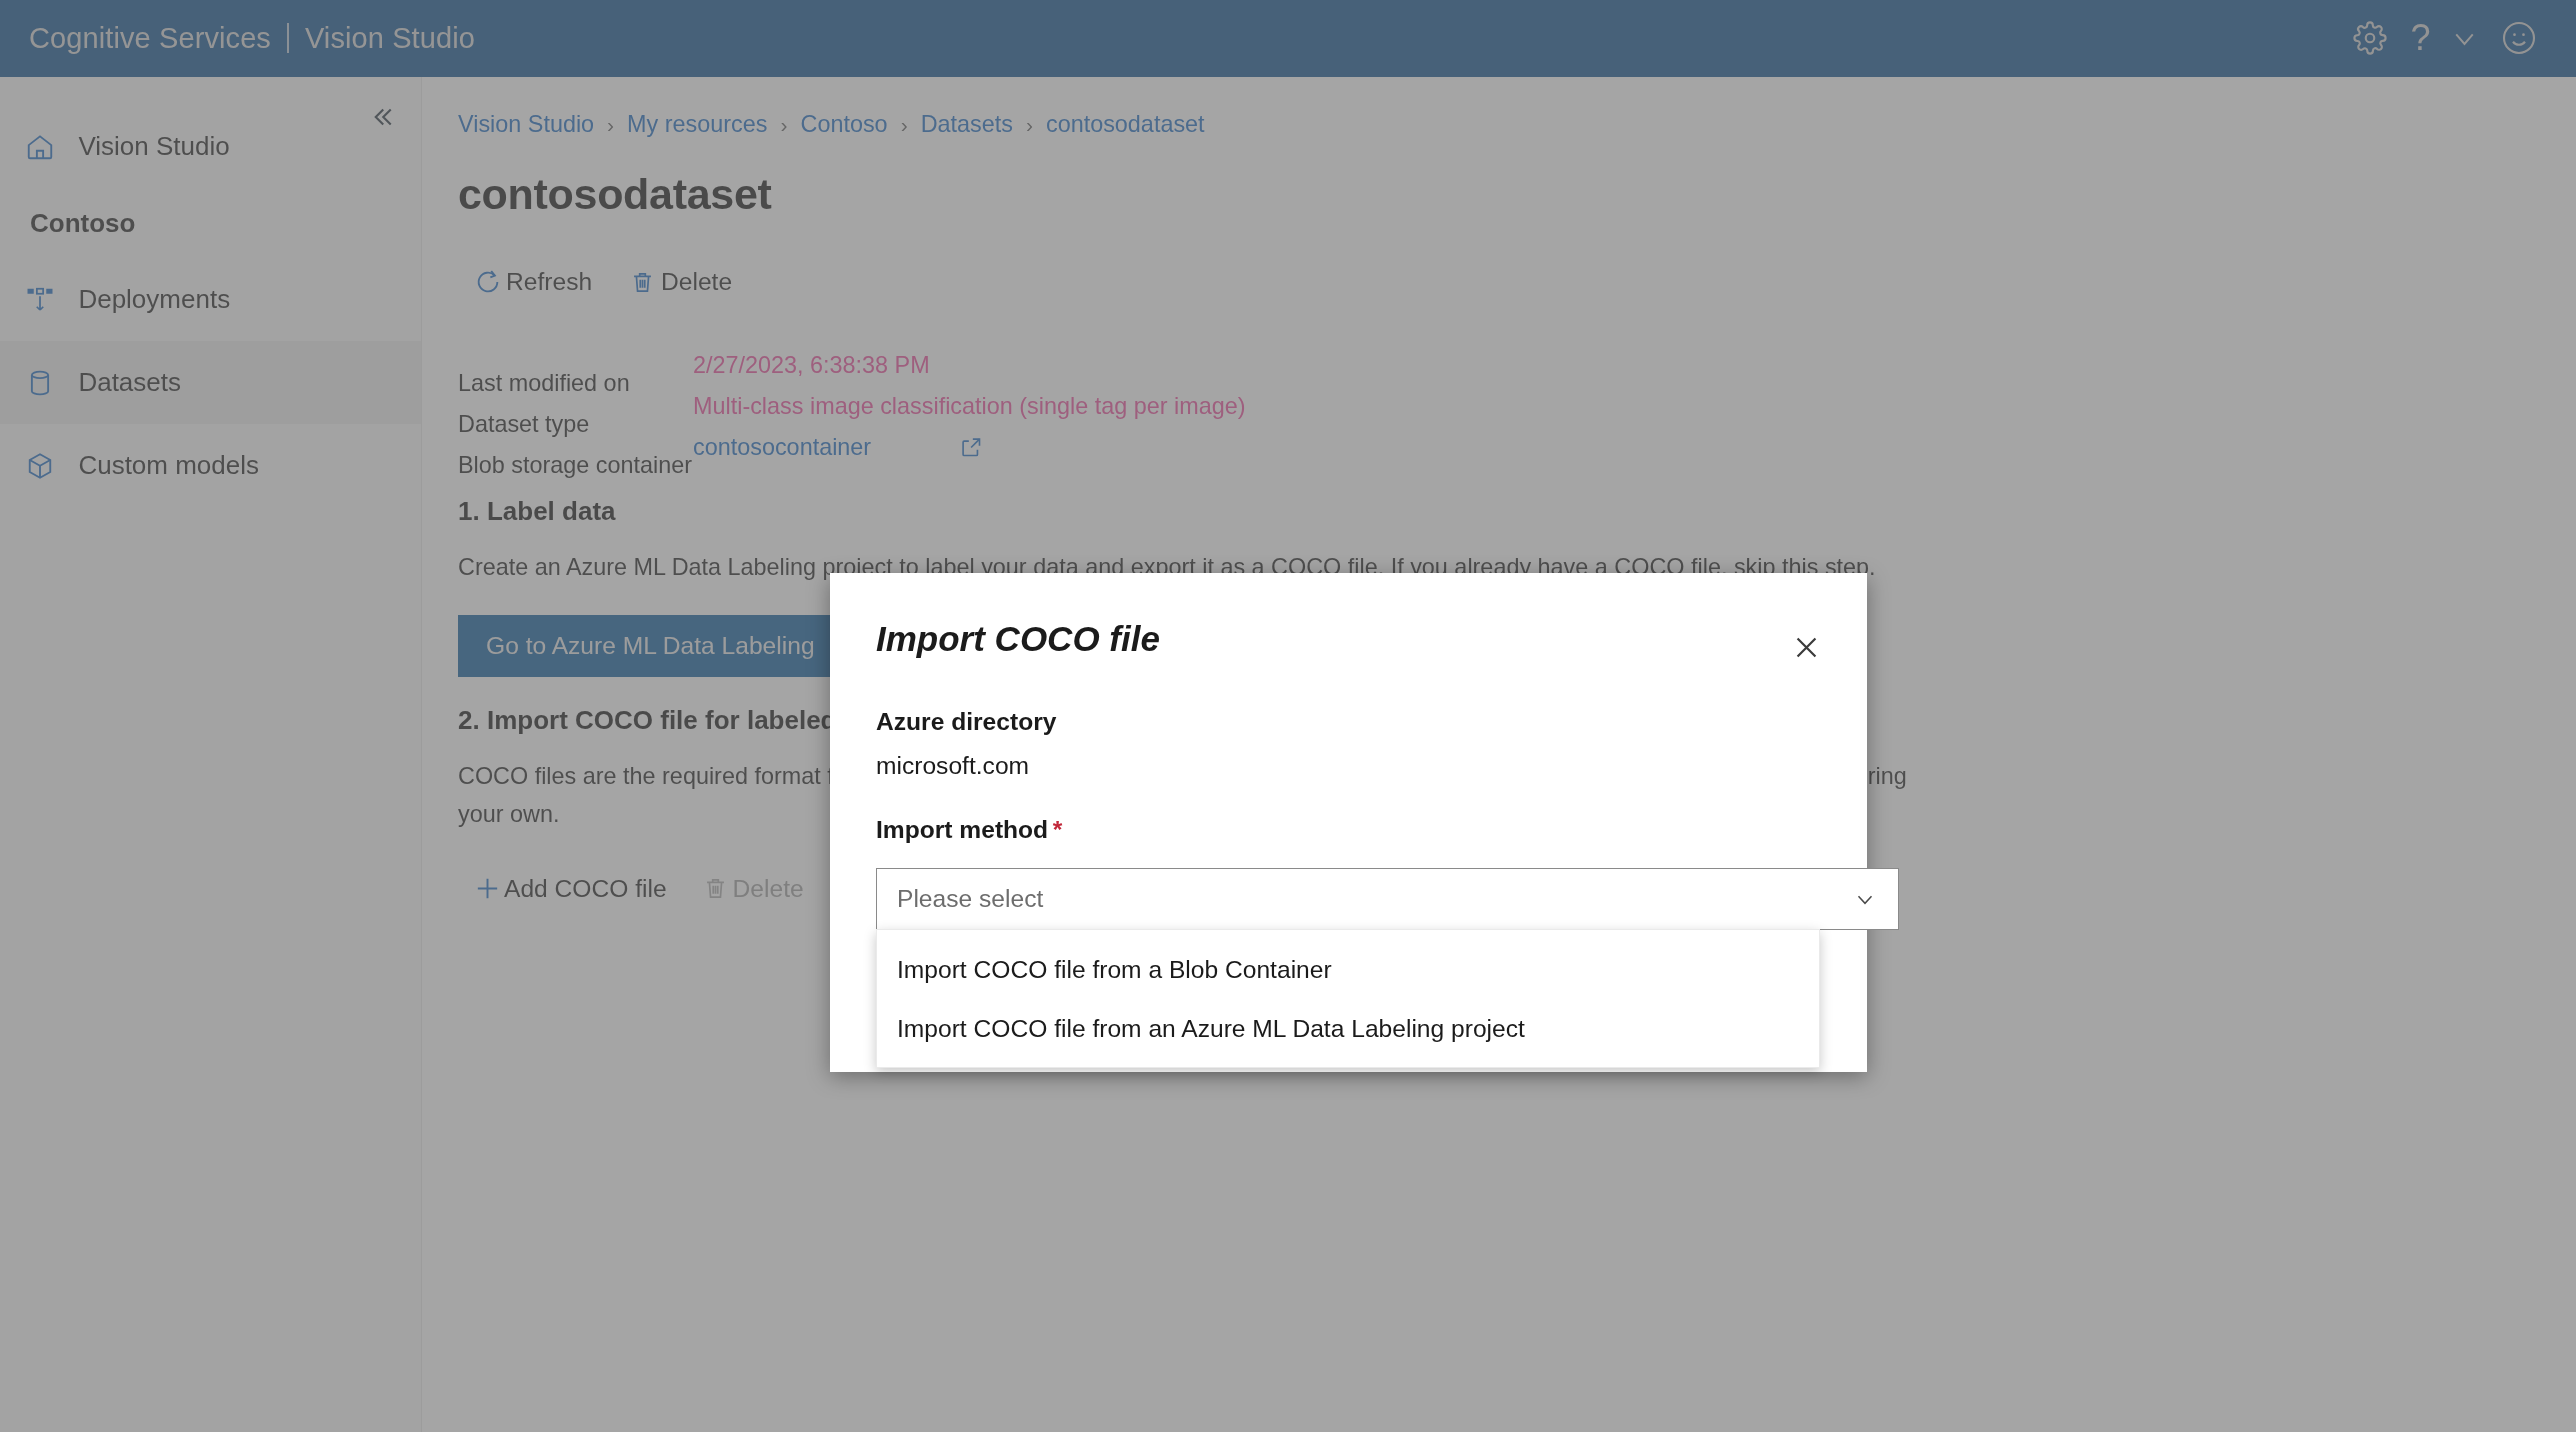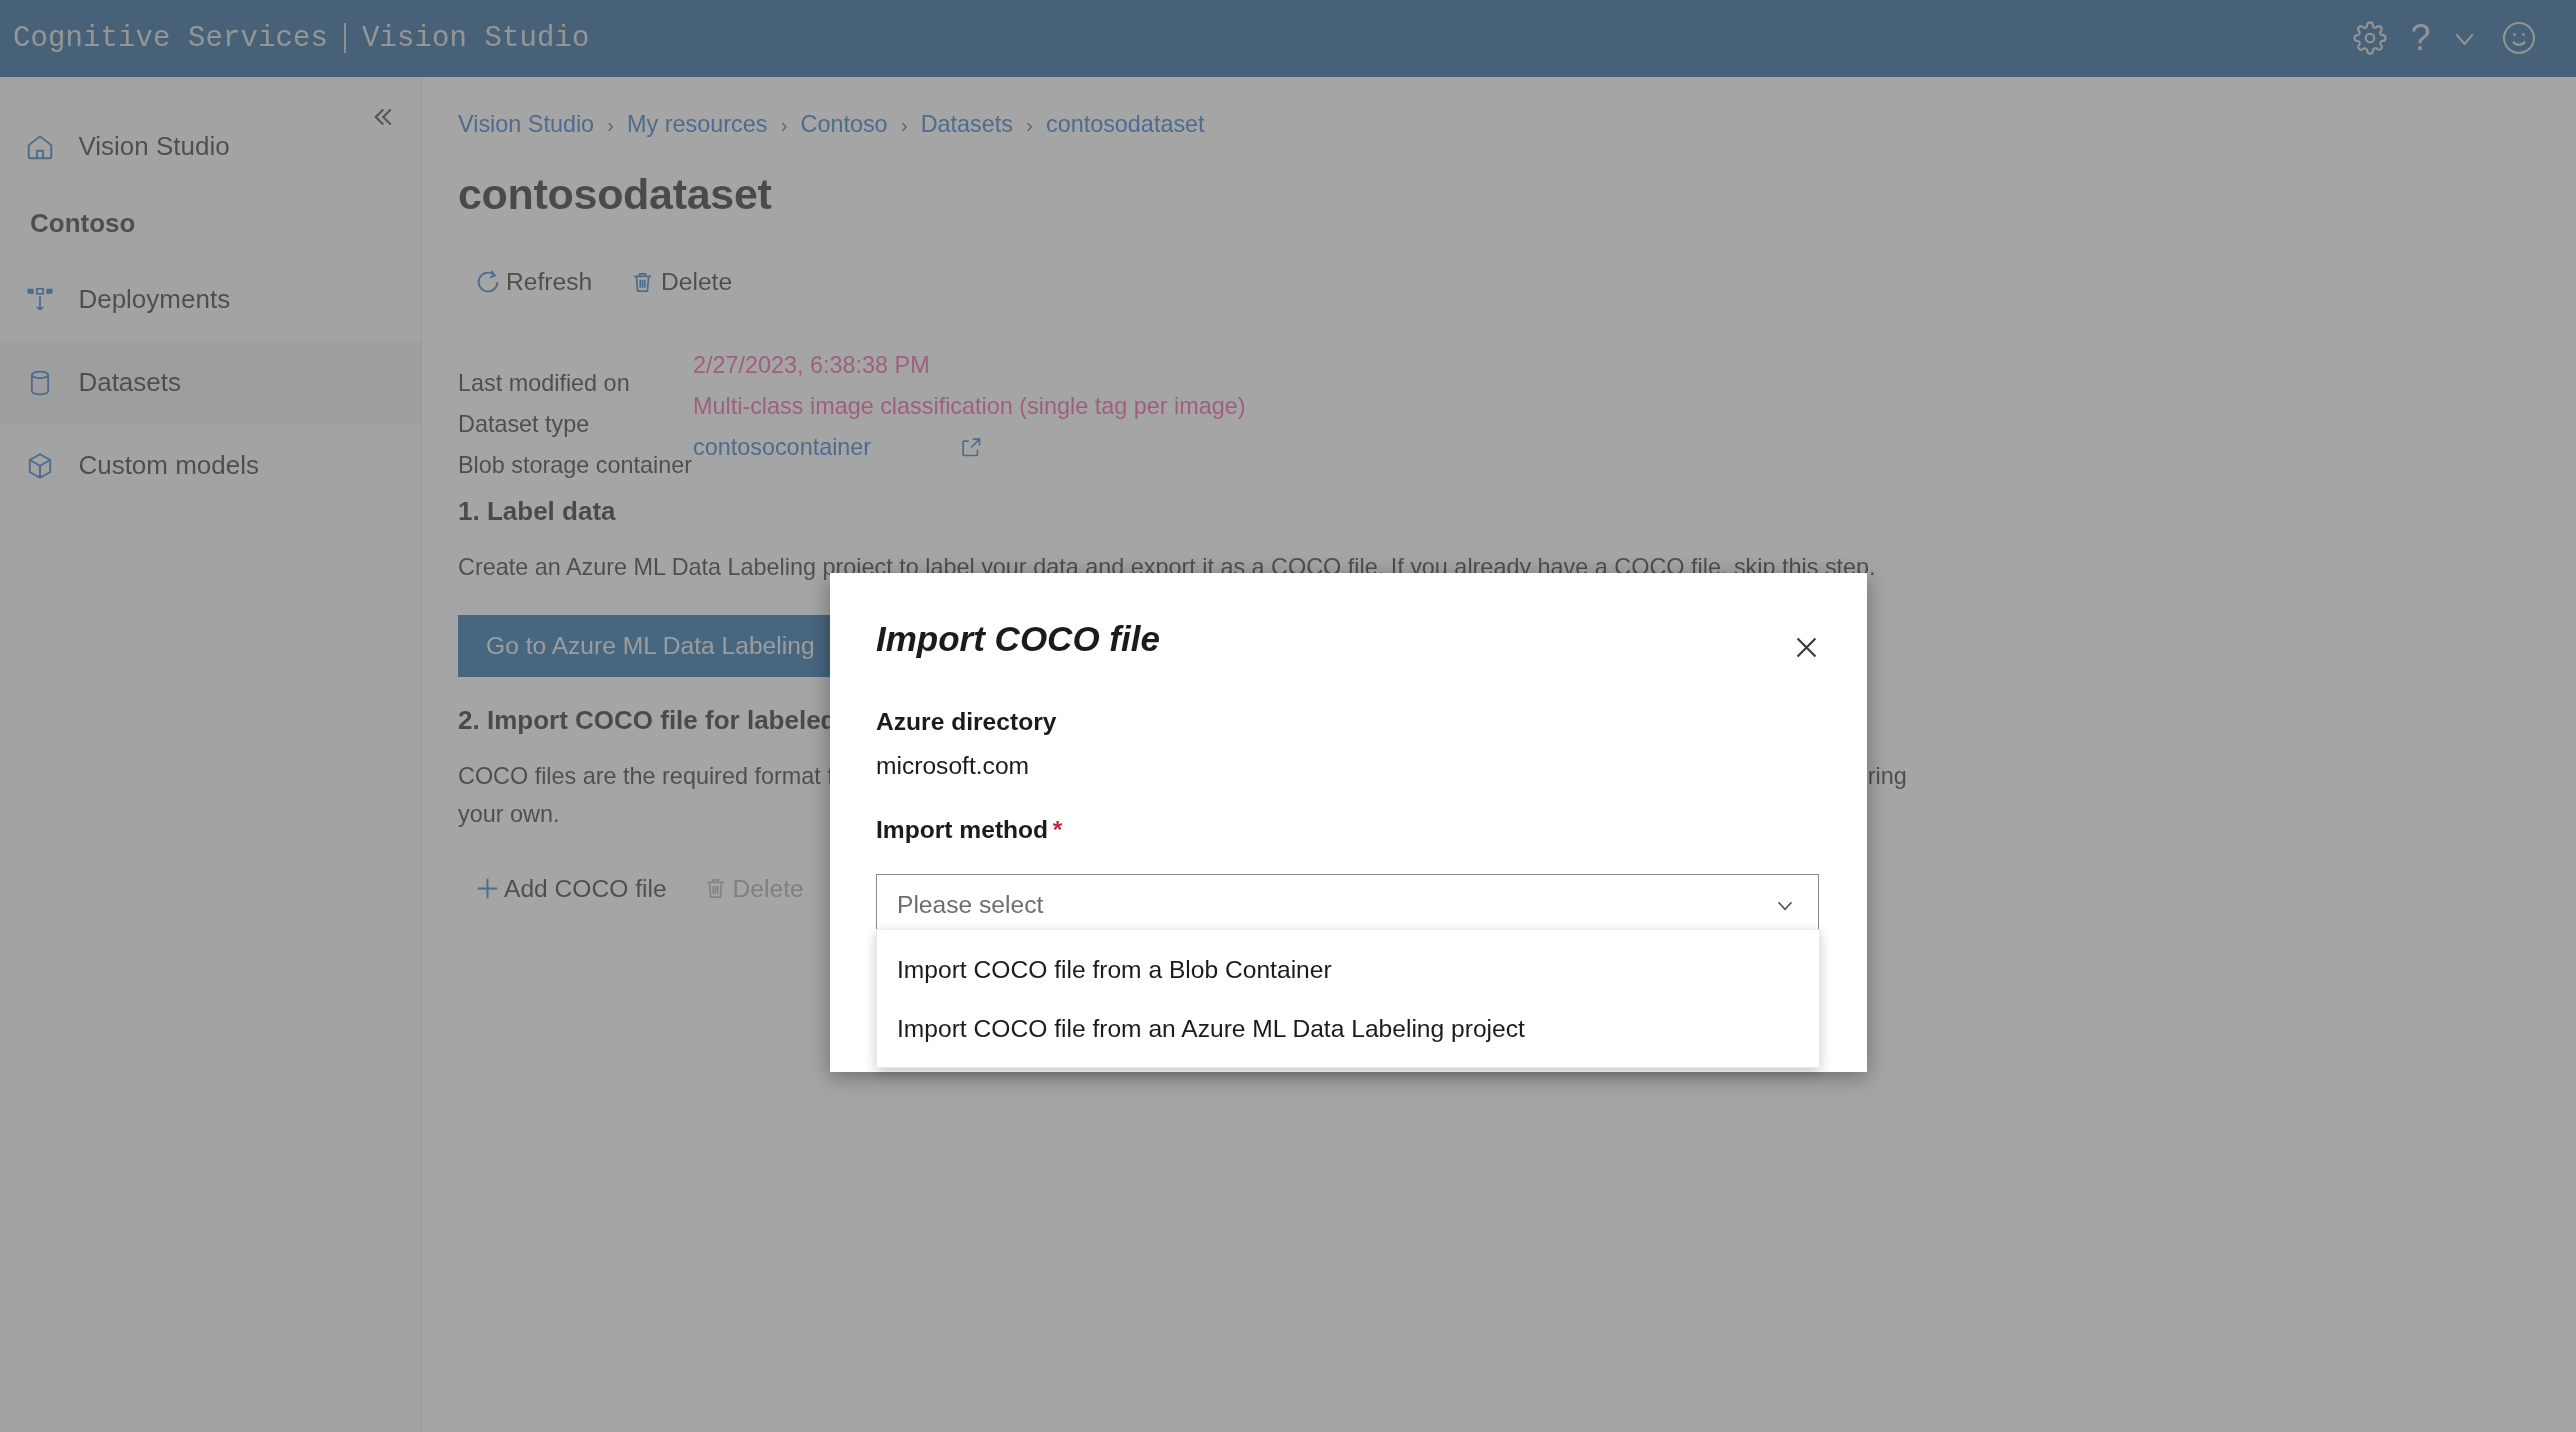--- a/index.html
+++ b/index.html
@@ -12,27 +12,26 @@
   #root { position: relative; width: 2576px; height: 1433px; }
 
   
   .topbar {
     position: absolute; left: 0; top: 0; width: 2576px; height: 77px;
     background: #0a4d8c;
     display: flex; align-items: center;
     border-bottom: 0.6px solid #0a4d8c;
   }
   .brand {
-    margin-left: 13px;
+    margin-left: 29px;
     color: #d6d6d6;
     font-size: 29px;
     letter-spacing: 0.1px;
     display: flex; align-items: center; gap: 0px;
     white-space: nowrap;
-    font-family: Liberation Mono, monospace;
   }
   .brand .b1 { font-weight: 400; }
   .brand .sep { display:inline-block; width:1.2px; height:30px; background:#b9c9d8; margin:0 16.4px; }
   .brand .b2 { font-weight: 400; }
   .topbar-right {
     margin-left: auto; margin-right: 27px;
     display: flex; align-items: center; gap: 0px;
   }
   .tb-icon {
     width: 61px; height: 61px;
@@ -138,21 +137,21 @@
   .modal-title { font-size: 35px; font-weight: 700; color: #1b1b1b; }
   .modal-close {
     width: 49px; height: 49px; display:flex; align-items:center; justify-content:center;
     color:#3b3b3b; margin-top: 3.5px;
   }
   .modal-body { padding: 0 46px; }
   .field-label { font-size: 24.6px; font-weight: 700; color:#1b1b1b; margin-top: 36px; }
   .field-val { font-size: 24.6px; color:#1b1b1b; margin-top: 16.4px; }
   .req { color:#c2283a; font-weight: 700; margin-left: 4.7px; }
   .select-box {
-    margin-top: 30px; width: 943px; height: 62px;
+    margin-top: 24px; width: 1023px; height: 62px;
     border: 0.6px solid #8a8a8a;
     display:flex; align-items:center; padding: 0 20px;
     background:#fff;
   }
   .select-ph { font-size: 24.6px; color:#6d6d6d; }
   .select-chev { margin-left:auto; width:27px; height:27px; color:#4a4a4a; display:flex; align-items:center; justify-content:center; }
 
   .dropdown {
     position: absolute; left: 876px; top: 929px;
     width: 944px; height: 139px;

